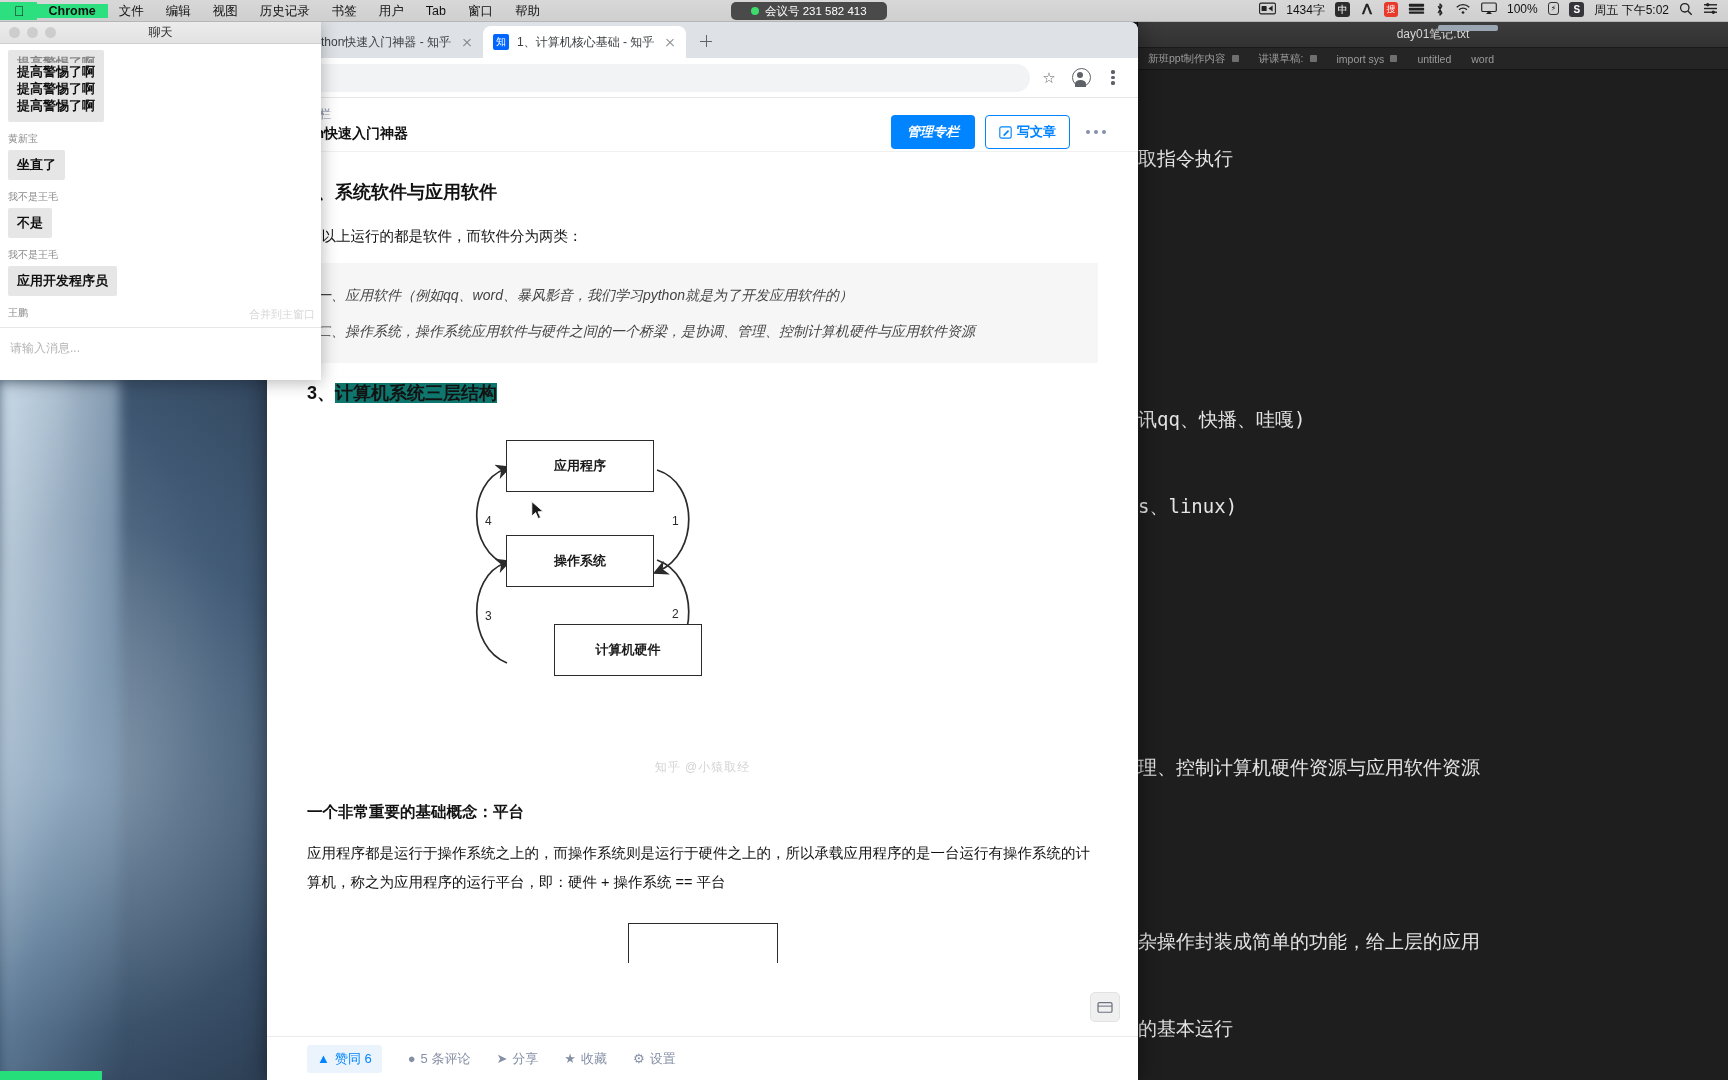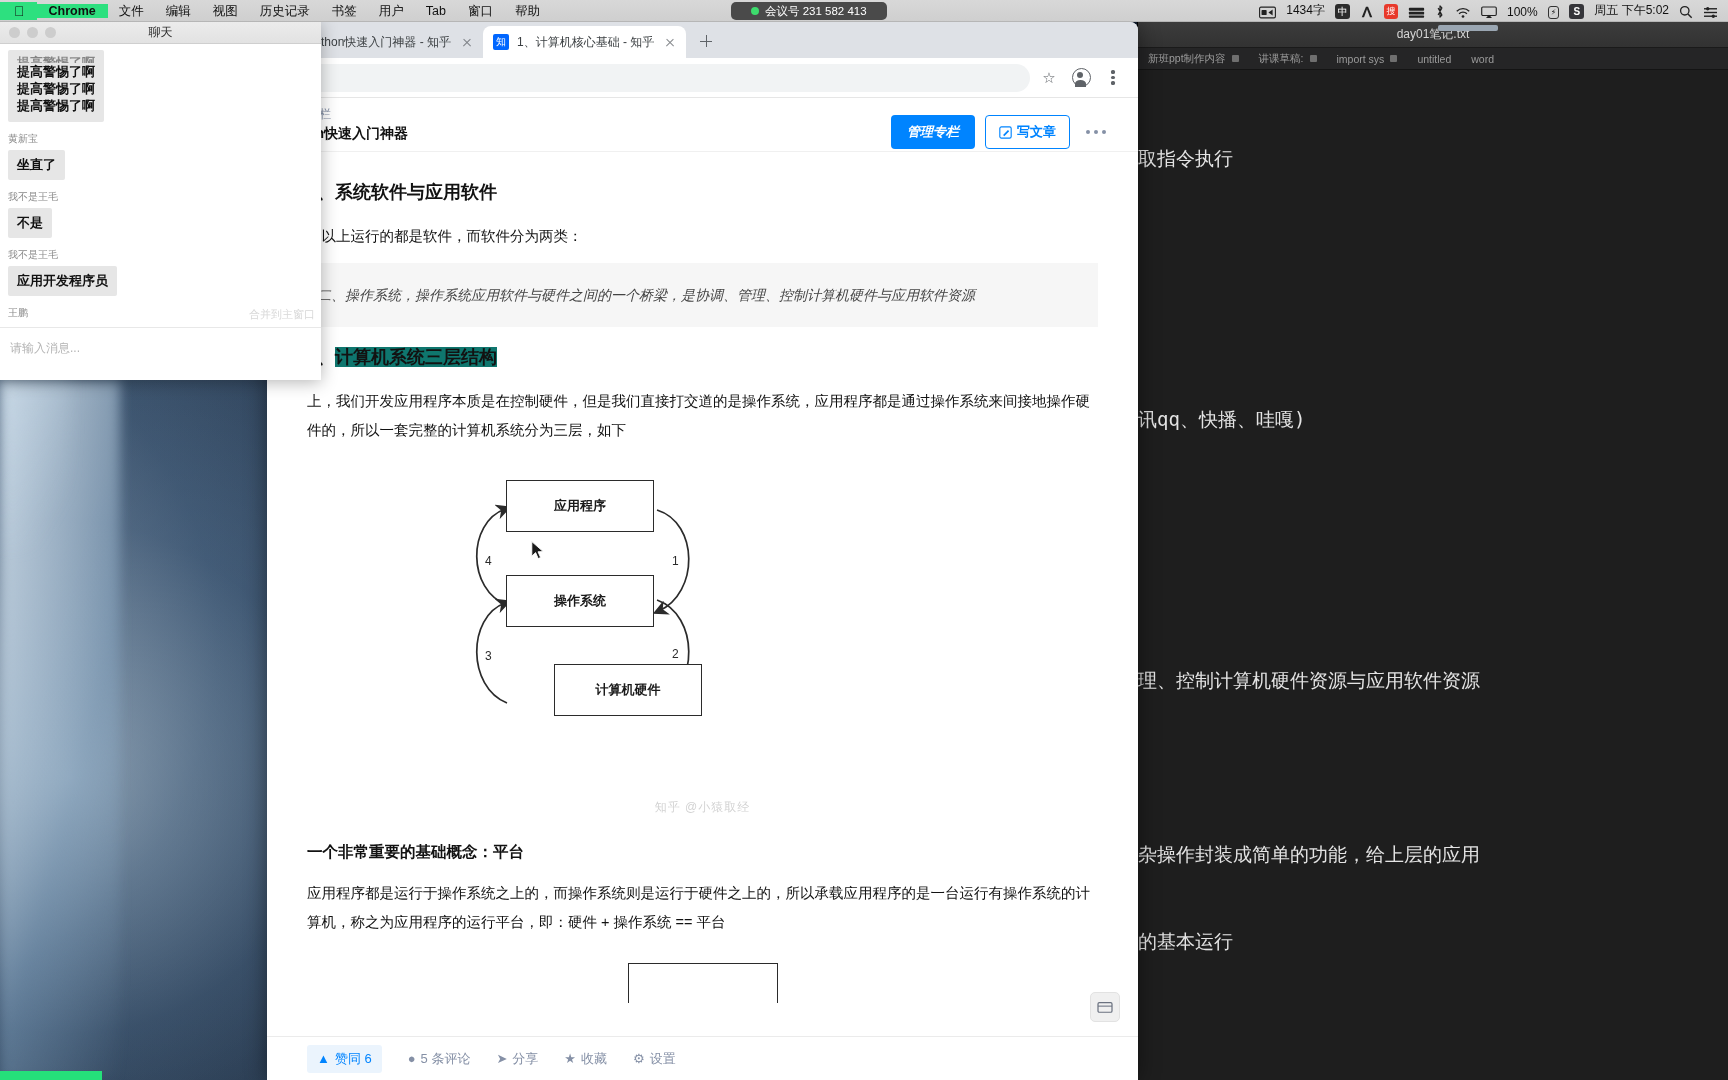--- a/index.html
+++ b/index.html
@@ -48,21 +48,21 @@
     font-size: 12.5px; color: #111;
     border-bottom: 1px solid #b6b6b6;
     z-index: 60;
   }
   #menubar .mb-left { display: flex; align-items: center; gap: 0; }
   #menubar .mb-item { padding: 0 11px; line-height: 22px; white-space: nowrap; }
   #menubar .mb-apple { padding: 0 12px 0 14px; font-size: 14px; line-height: 18px; }
   #menubar .mb-app { font-weight: bold; padding: 0 12px; }
   #menubar .mb-highlight { background: #2de07f; }
   #menubar .mb-right {
-    margin-left: auto; display: flex; align-items: flex-end; gap: 10px;
+    margin-left: auto; display: flex; align-items: flex-start; gap: 10px;
     padding-right: 10px; font-size: 12px;
   }
   #menubar .mb-right .mi { display: flex; align-items: center; }
   #meeting-pill {
     position: absolute; left: 731px; top: 2px;
     background: #4a4a4a; color: #fff; border-radius: 5px;
     height: 18px; padding: 0 20px;
     display: flex; align-items: center; gap: 6px;
     font-size: 11.5px;
   }
@@ -345,20 +345,21 @@
       </span>
     <span class="bc">
         <span>word</span>
       </span>
   </div>
   <div class="np-body">
     <div class="ln">取指令执行</div>
     <div class="ln"></div>
     <div class="ln"></div>
     <div class="ln">讯qq、快播、哇嘎)</div>
+    <div class="ln">s、linux)</div>
     <div class="ln"></div>
     <div class="ln"></div>
     <div class="ln">理、控制计算机硬件资源与应用软件资源</div>
     <div class="ln"></div>
     <div class="ln">杂操作封装成简单的功能，给上层的应用</div>
     <div class="ln">的基本运行</div>
     
     
     
     
@@ -420,28 +421,28 @@
             <i></i>
           </div>
       </div>
     </div>
 
     <div id="zh-content">
       <div class="h2">2、系统软件与应用软件</div>
       <div class="para">件以上运行的都是软件，而软件分为两类：</div>
 
       <div class="quote-block">
+        <div class="qline">一、应用软件（例如qq、word、暴风影音，我们学习python就是为了开发应用软件的）</div>
         <div class="qline">二、操作系统，操作系统应用软件与硬件之间的一个桥梁，是协调、管理、控制计算机硬件与应用软件资源</div>
       </div>
 
       <div class="h2">
         <span>3、</span><span class="hl-select">计算机系统三层结构</span>
       </div>
 
-      <div class="para">上，我们开发应用程序本质是在控制硬件，但是我们直接打交道的是操作系统，应用程序都是通过操作系统来间接地操作硬件的，所以一套完整的计算机系统分为三层，如下</div>
 
       <div id="diagram">
         <svg width="791" height="330" viewBox="0 0 791 330">
           <defs>
             <marker id="ah" markerWidth="9" markerHeight="9" refX="5" refY="4.5" orient="auto">
               <path d="M0,0 L9,4.5 L0,9 L2.6,4.5 Z" fill="#2b2b2b"></path>
             </marker>
           </defs>
 
           <path d="M350,35 C392,48 392,118 352,136" fill="none" stroke="#2b2b2b" stroke-width="1.7" marker-end="url(#ah)"></path>

